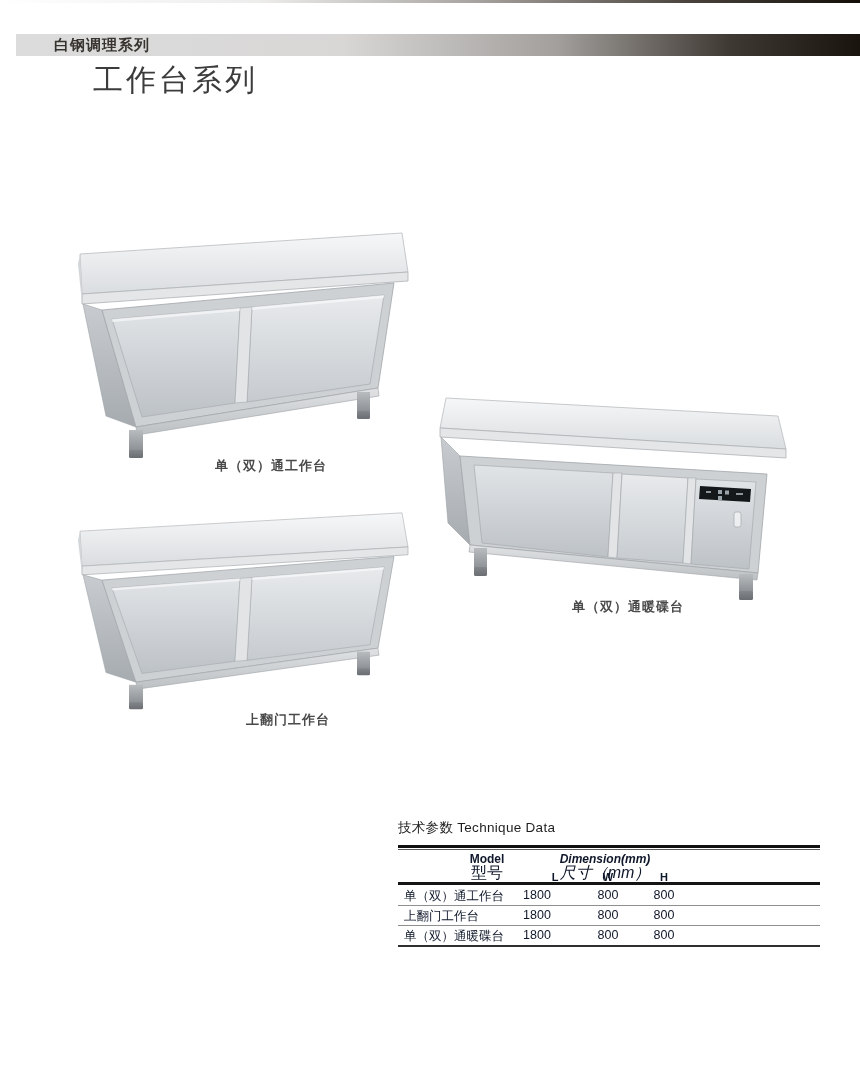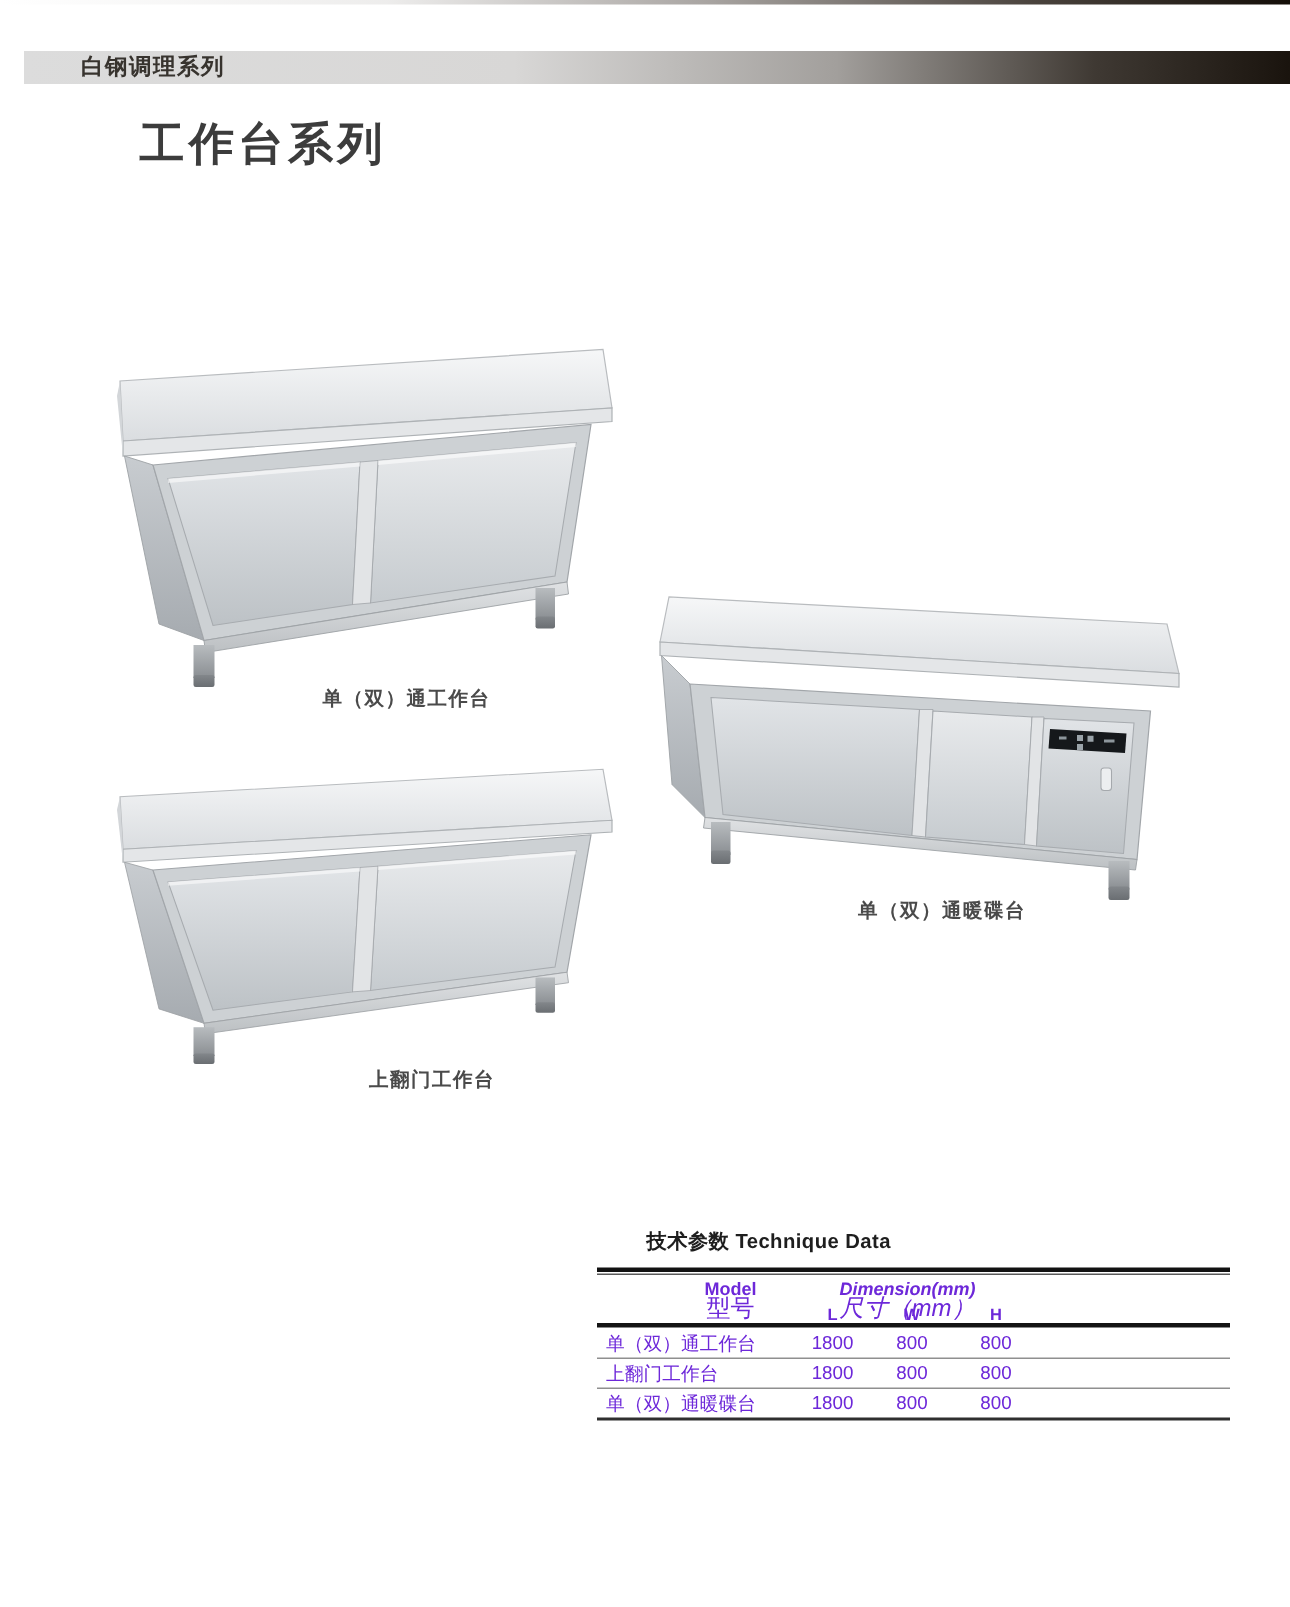--- a/index.html
+++ b/index.html
@@ -8,53 +8,53 @@
 
   
   .top-line{position:absolute;left:0;top:0;width:860px;height:3px;
     background:linear-gradient(to right, rgba(200,198,196,0) 0%, rgba(185,182,179,.25) 30%, #a8a4a1 55%, #4a433d 80%, #140e08 100%);}
   .series-bar{position:absolute;left:16px;top:22px;width:860px;height:22px;
     background:linear-gradient(to right,#dcdcdc 0%,#d8d7d6 38%,#a29f9c 63%,#3f3933 83%,#150f09 100%);margin-top:12px;}
   .series-bar .label{position:absolute;left:38px;top:0;height:22px;line-height:22px;
     font-size:15px;font-weight:600;letter-spacing:1px;color:#37332e;white-space:nowrap;}
 
   
-  .page-title{position:absolute;left:93px;top:76px;font-size:30px;font-weight:700;
+  .page-title{position:absolute;left:93px;top:60px;font-size:30px;font-weight:400;
     letter-spacing:3px;color:#3c3c3c;white-space:nowrap;}
   .page-subtitle{position:absolute;left:94px;top:95px;font-size:27px;font-weight:300;
     color:#979797;letter-spacing:.5px;white-space:nowrap;}
 
   
   .figure{position:absolute;}
   .caption{position:absolute;font-size:13px;font-weight:600;color:#4a4a4a;
     letter-spacing:1px;white-space:nowrap;}
 
   
-  .tech-heading{position:absolute;left:398px;top:819px;font-size:13.5px;font-weight:700;
-    color:#1e1e1e;letter-spacing:.3px;white-space:nowrap;margin-left:33px;}
-  .tech-table{position:absolute;left:398px;top:845px;width:422px;height:102px;font-size:12.5px;color:#6d28d9;}
+  .tech-heading{position:absolute;left:398px;top:819px;font-size:13.5px;font-weight:400;
+    color:#1e1e1e;letter-spacing:.3px;white-space:nowrap;}
+  .tech-table{position:absolute;left:398px;top:845px;width:422px;height:102px;font-size:12.5px;color:#0f172a;}
   .tt-line-thick-top{position:absolute;left:0;top:0;width:422px;height:3px;background:#111;}
   .tt-line-hair{position:absolute;left:0;top:4px;width:422px;height:1px;background:#5a5a5a;}
   .tt-model-head{position:absolute;left:34px;top:8px;width:110px;text-align:center;line-height:13px;}
   .tt-dim-head{position:absolute;left:117px;top:8px;width:180px;text-align:center;line-height:13px;font-style:italic;}
   .tt-en{font-weight:700;font-size:12px;}
   .tt-zh{font-size:16px;}
   .tt-lwh{position:absolute;top:26px;left:0;width:422px;height:12px;font-weight:700;font-size:11px;}
   .tt-col-l{position:absolute;left:117px;width:80px;text-align:center;}
   .tt-col-w{position:absolute;left:176px;width:68px;text-align:center;}
   .tt-col-h{position:absolute;left:232px;width:68px;text-align:center;}
   .tt-line-thick-mid{position:absolute;left:0;top:37px;width:422px;height:3px;background:#141414;}
   .tt-row{position:absolute;left:0;width:422px;height:20px;border-bottom:1px solid #8f8f8f;}
   .tt-row.r0{top:40px;}
   .tt-row.r1{top:60px;}
   .tt-row.r2{top:80px;border-bottom:2px solid #2f2f2f;}
   .tt-row .model{position:absolute;left:6px;top:3px;white-space:nowrap;}
   .tt-row .val{top:3px;}
   .tt-row .val{position:absolute;text-align:center;}
-  .tt-row .vl{left:117px;width:80px;}
+  .tt-row .vl{left:99px;width:80px;}
   .tt-row .vw{left:176px;width:68px;}
   .tt-row .vh{left:232px;width:68px;}
 </style>
 </head>
 <body>
 
 <div id="page">
 
   <svg width="0" height="0" style="position:absolute" aria-hidden="true">
     <defs>

